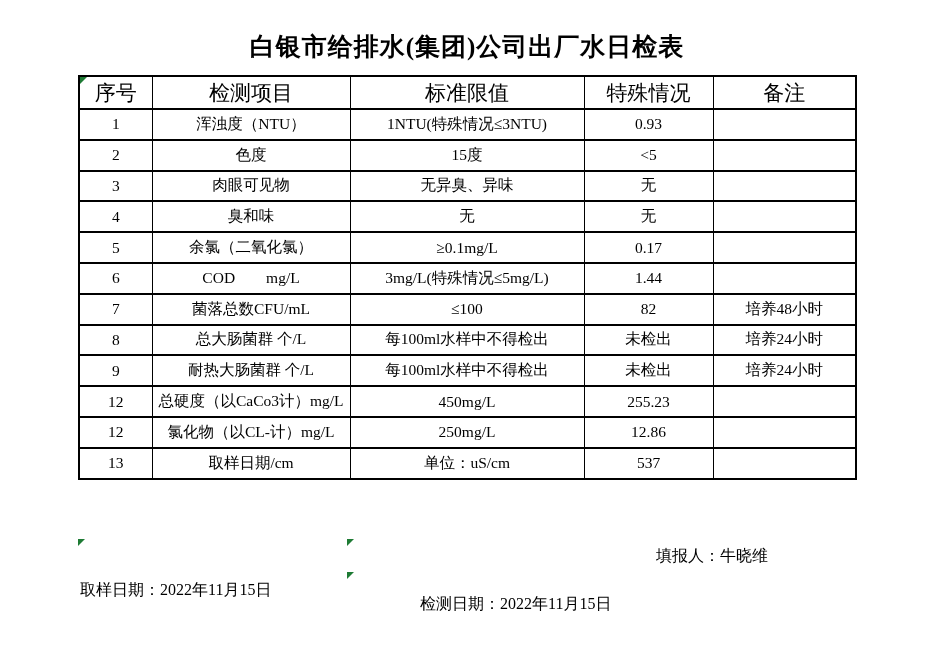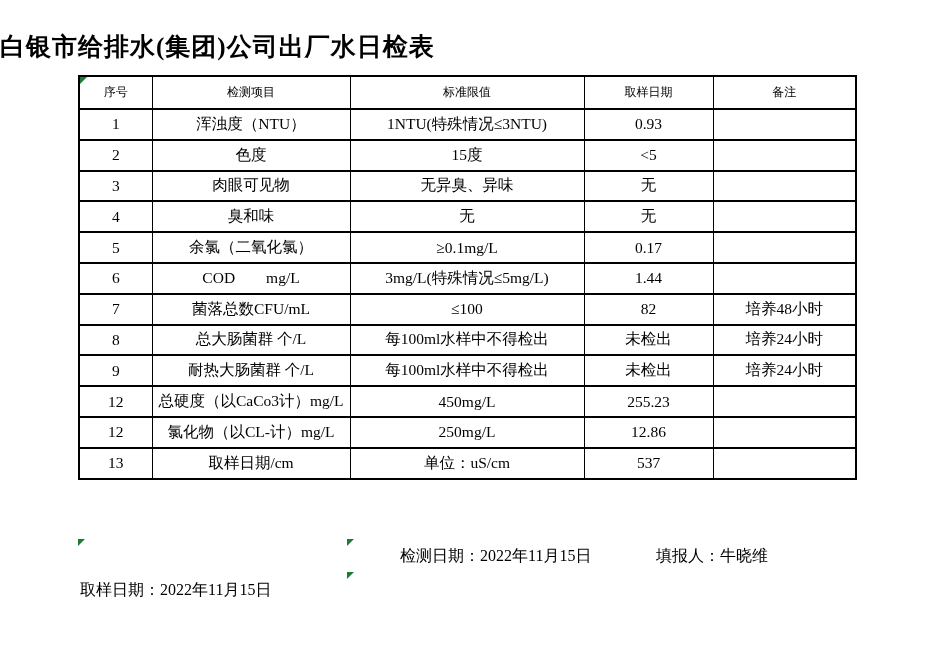--- a/index.html
+++ b/index.html
@@ -7,20 +7,21 @@
   body {
     position:relative;
     font-family:"Liberation Serif","DejaVu Serif",serif;
     color:#000000;
     overflow:hidden;
   }
   .title {
     position:absolute;
     top:30px; left:0;
     width:934px;
+    text-align:center;
     font-size:25px;
     font-weight:bold;
     letter-spacing:1px;
   }
   table.sheet {
     position:absolute;
     left:78px; top:75px;
     width:777px;
     border-collapse:collapse;
     table-layout:fixed;
@@ -32,21 +33,21 @@
     border-top:2px solid #000;
     border-bottom:2px solid #000;
     text-align:center;
     vertical-align:middle;
     padding:0;
     white-space:pre;
     overflow:hidden;
   }
   .sheet th {
     height:33px;
-    font-size:12px;
+    font-size:21px;
     font-weight:normal;
   }
   .sheet td {
     height:30.8px;
     font-size:15.5px;
   }
   .marker {
     position:absolute;
     width:0; height:0;
     border-top:7px solid #1e7b34;
@@ -70,21 +71,21 @@
     <col style="width:198px">
     <col style="width:234px">
     <col style="width:129px">
     <col style="width:143px">
   </colgroup>
   <thead>
     <tr>
       <th>序号</th>
       <th>检测项目</th>
       <th>标准限值</th>
-      <th>取样日期</th>
+      <th>特殊情况</th>
       <th>备注</th>
     </tr>
   </thead>
   <tbody>
     <tr>
       <td>1</td>
       <td>浑浊度（NTU）</td>
       <td>1NTU(特殊情况≤3NTU)</td>
       <td>0.93</td>
       <td></td>
@@ -168,14 +169,14 @@
     </tr>
   </tbody>
 </table>
 
 <div class="marker" style="left:80px;  top:77px;"></div>
 <div class="marker" style="left:78px;  top:539px;"></div>
 <div class="marker" style="left:347px; top:539px;"></div>
 <div class="marker" style="left:347px; top:572px;"></div>
 
 <div class="footer-text" style="left:80px;margin-top:34px;">取样日期：2022年11月15日</div>
-<div class="footer-text" style="left:400px;">检测日期：2022年11月15日</div>
+<div class="footer-text" style="left:420px;margin-top:48px;">检测日期：2022年11月15日</div>
 <div class="footer-text" style="left:656px;">填报人：牛晓维</div>
 
 </body></html>

